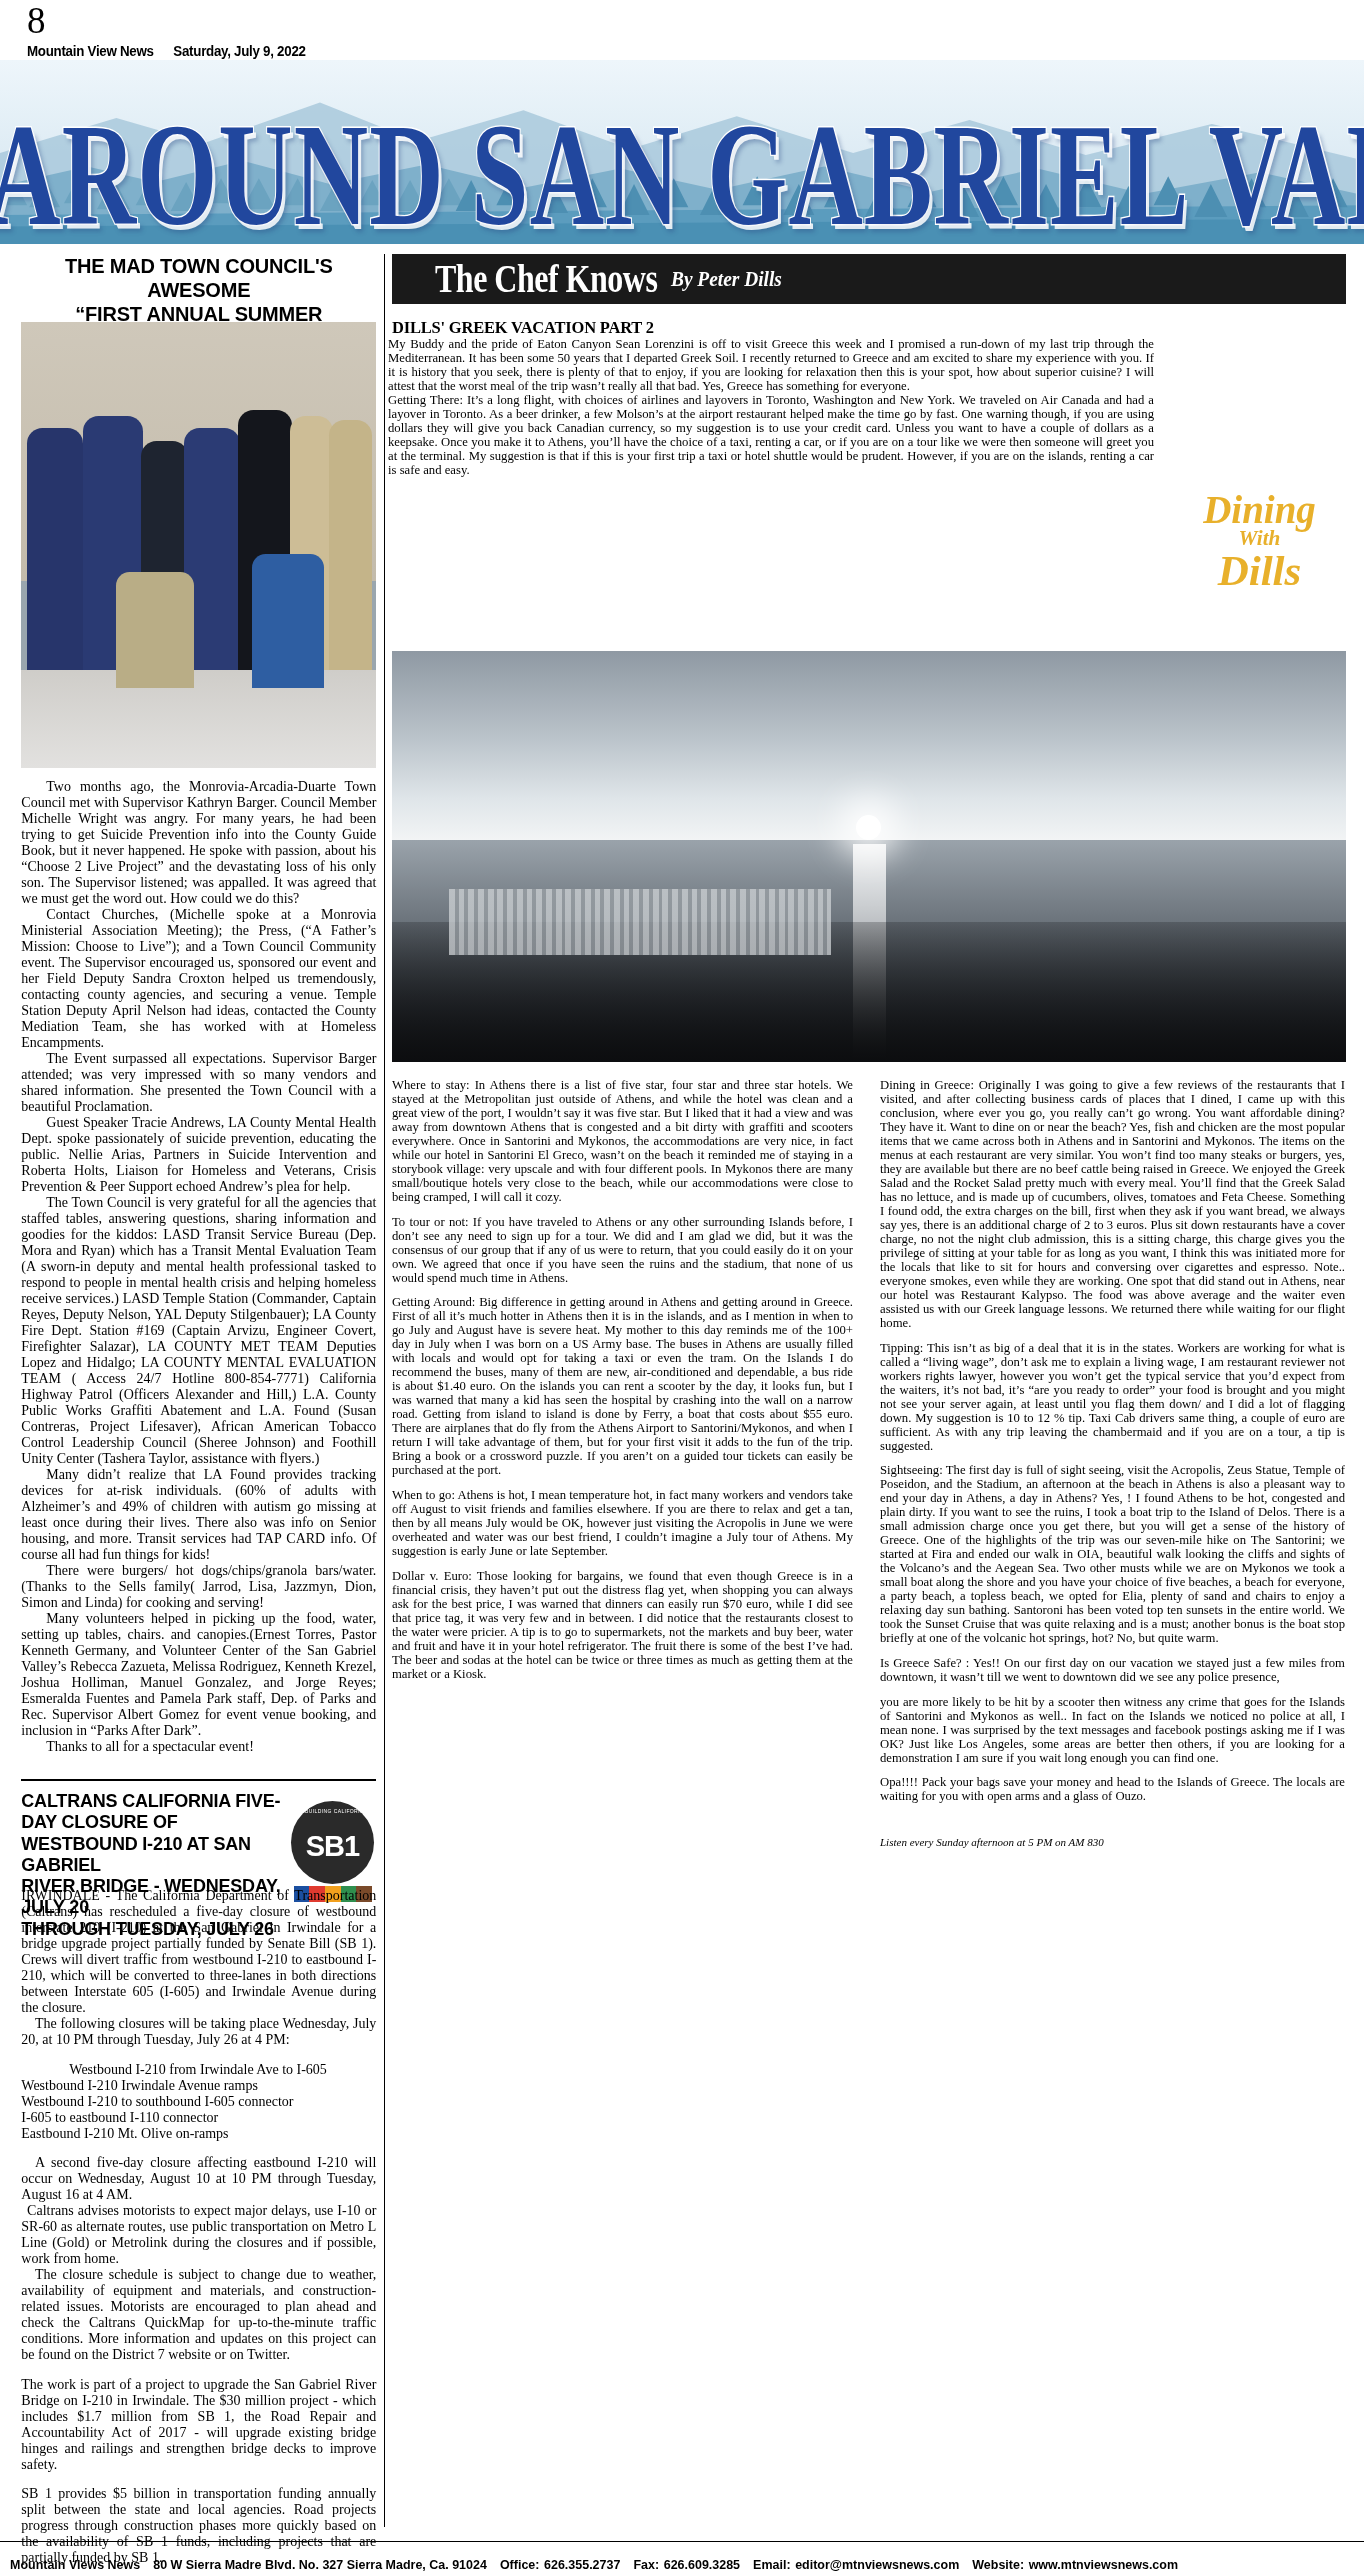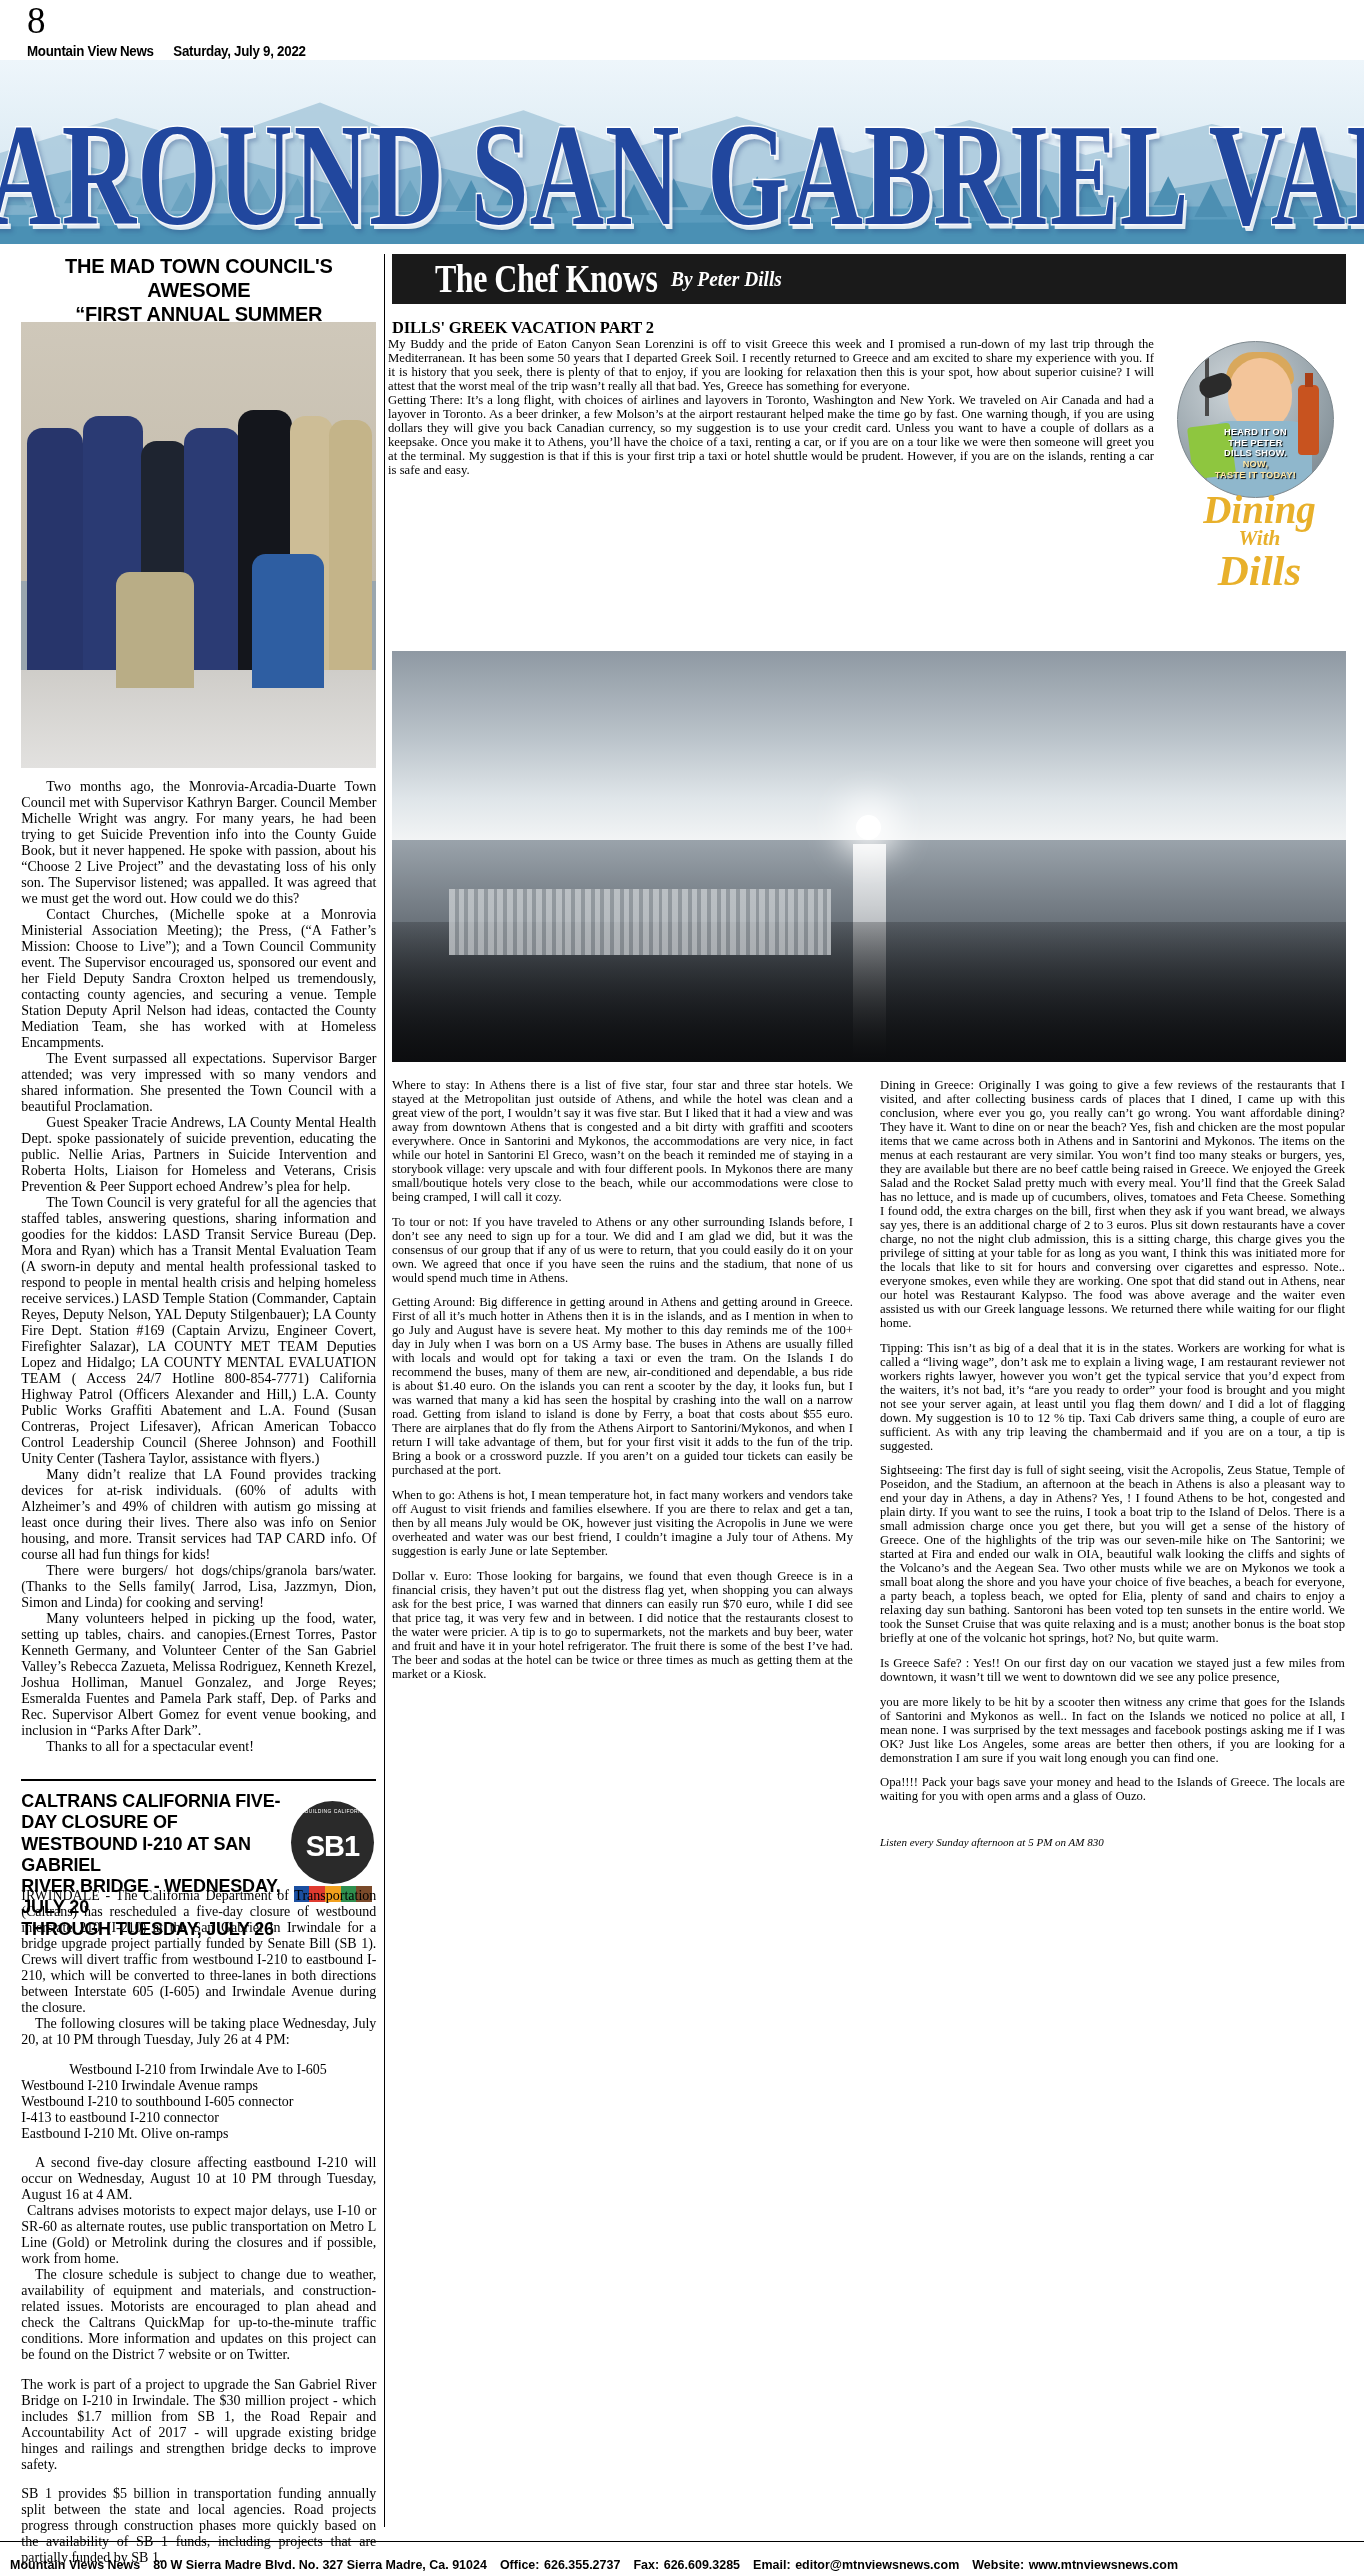--- a/index.html
+++ b/index.html
@@ -230,54 +230,38 @@
       <i style="background:#7a4a2a"></i>
     </div>
   </div>
 
   <div class="body-text" style="position:absolute;left:21.3px;top:1888px;width:355px;">
     <p style="text-indent:0;">IRWINDALE - The California Department of Transportation (Caltrans) has rescheduled a five-day closure of westbound interstate 210 (I-210) at the San Gabriel in Irwindale for a bridge upgrade project partially funded by Senate Bill (SB 1). Crews will divert traffic from westbound I-210 to eastbound I-210, which will be converted to three-lanes in both directions between Interstate 605 (I-605) and Irwindale Avenue during the closure.</p>
     <p style="text-indent:13.6px;">The following closures will be taking place Wednesday, July 20, at 10 PM through Tuesday, July 26 at 4 PM:</p>
     <p style="text-indent:0;margin-top:13.6px;margin-left:48px;">Westbound I-210 from Irwindale Ave to I-605</p>
     <p style="text-indent:0;">Westbound I-210 Irwindale Avenue ramps</p>
     <p style="text-indent:0;">Westbound I-210 to southbound I-605 connector</p>
-    <p style="text-indent:0;">I-413 to eastbound I-210 connector</p>
+    <p style="text-indent:0;">I-605 to eastbound I-110 connector</p>
     <p style="text-indent:0;">Eastbound I-210 Mt. Olive on-ramps</p>
     <p style="text-indent:13.6px;margin-top:13.6px;">A second five-day closure affecting eastbound I-210 will occur on Wednesday, August 10 at 10 PM through Tuesday, August 16 at 4 AM.</p>
     <p style="text-indent:5.8px;">Caltrans advises motorists to expect major delays, use I-10 or SR-60 as alternate routes, use public transportation on Metro L Line (Gold) or Metrolink during the closures and if possible, work from home.</p>
     <p style="text-indent:13.6px;">The closure schedule is subject to change due to weather, availability of equipment and materials, and construction-related issues. Motorists are encouraged to plan ahead and check the Caltrans QuickMap for up-to-the-minute traffic conditions. More information and updates on this project can be found on the District 7 website or on Twitter.</p>
     <p style="text-indent:0;margin-top:13.6px;">The work is part of a project to upgrade the San Gabriel River Bridge on I-210 in Irwindale. The $30 million project - which includes $1.7 million from SB 1, the Road Repair and Accountability Act of 2017 - will upgrade existing bridge hinges and railings and strengthen bridge decks to improve safety.</p>
     <p style="text-indent:0;margin-top:13.6px;">SB 1 provides $5 billion in transportation funding annually split between the state and local agencies. Road projects progress through construction phases more quickly based on the availability of SB 1 funds, including projects that are partially funded by SB 1.</p>
 
   </div>
 
   <div class="colR">
     <div class="chef-bar">
       <div class="chef-title">The Chef Knows</div>
       <div class="chef-by">By Peter Dills</div>
     </div>
     <div class="sub-head">DILLS' GREEK VACATION PART 2</div>
   </div>
 
-  <div class="dills-badge" style="left:1177px;top:341px;">
-    <div class="db-stand"></div>
-    <div class="db-hair"></div>
-    <div class="db-face"></div>
-    <div class="db-body"></div>
-    <div class="db-mic"></div>
-    <div class="db-bottle"></div>
-    <div class="db-chip"></div>
-    <div class="db-text">
-      <div>HEARD IT ON</div>
-      <div>THE PETER</div>
-      <div>DILLS SHOW.</div>
-      <div class="nowtaste">NOW,</div>
-      <div class="nowtaste">TASTE IT TODAY!</div>
-    </div>
-  </div>
 
   <div class="dining-logo" style="left:1177px;top:492px;width:165px;">
     <div class="l1">Dining</div>
     <div class="l2">With</div>
     <div class="l3">Dills</div>
   </div>
 
   <div class="rcol-text" style="position:absolute;left:388px;top:337px;width:766px;">
     <p>My Buddy and the pride of Eaton Canyon Sean Lorenzini is off to visit Greece this week and I promised a run-down of my last trip through the Mediterranean. It has been some 50 years that I departed Greek Soil. I recently returned to Greece and am excited to share my experience with you. If it is history that you seek, there is plenty of that to enjoy, if you are looking for relaxation then this is your spot, how about superior cuisine?  I will attest that the worst meal of the trip wasn’t really all that bad.  Yes, Greece has something for everyone.</p>
     <p>Getting There: It’s a long flight, with choices of airlines and layovers in Toronto, Washington and New York. We traveled on Air Canada and had a layover in Toronto. As a beer drinker, a few Molson’s at the airport restaurant helped make the time go by fast.  One warning though, if you are using dollars they will give you back Canadian currency, so my suggestion is to use your credit card. Unless you want to have a couple of dollars as a keepsake.  Once you make it to Athens, you’ll have the choice of a taxi, renting a car, or if you are on a tour like we were then someone will greet you at the terminal.  My suggestion is that if this is your first trip a taxi or hotel shuttle would be prudent.  However, if you are on the islands, renting a car is safe and easy.</p>

